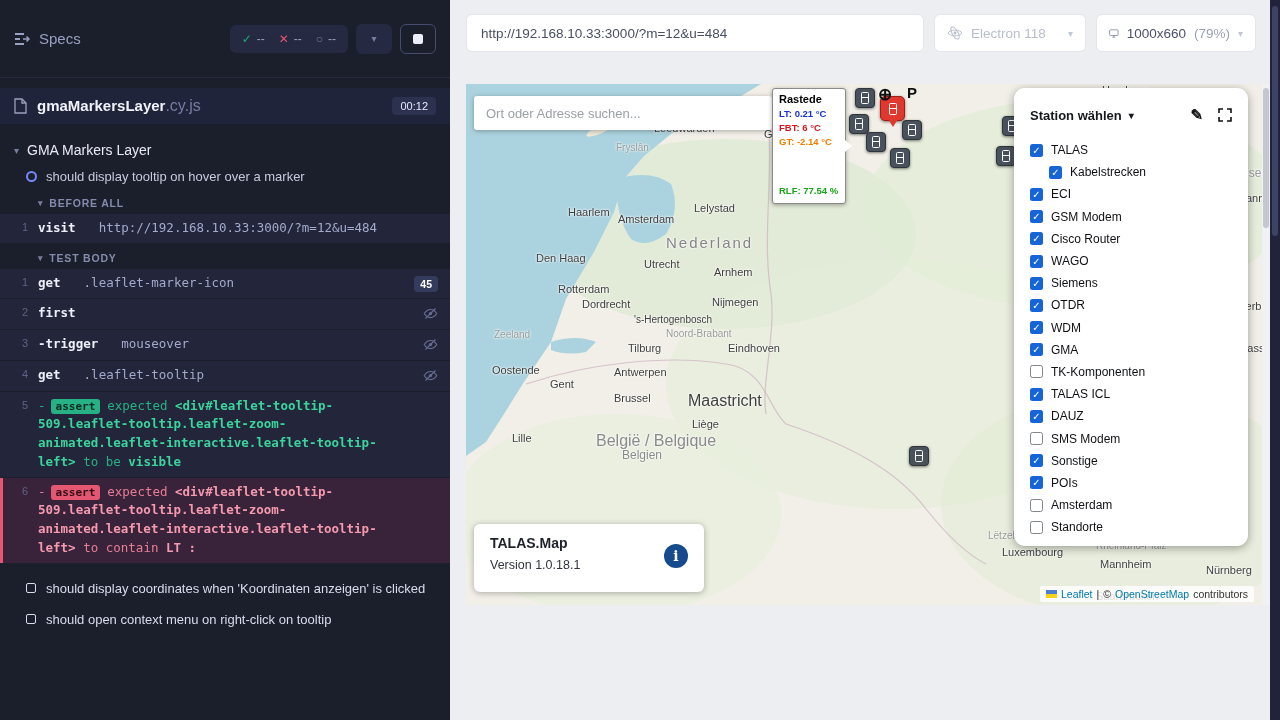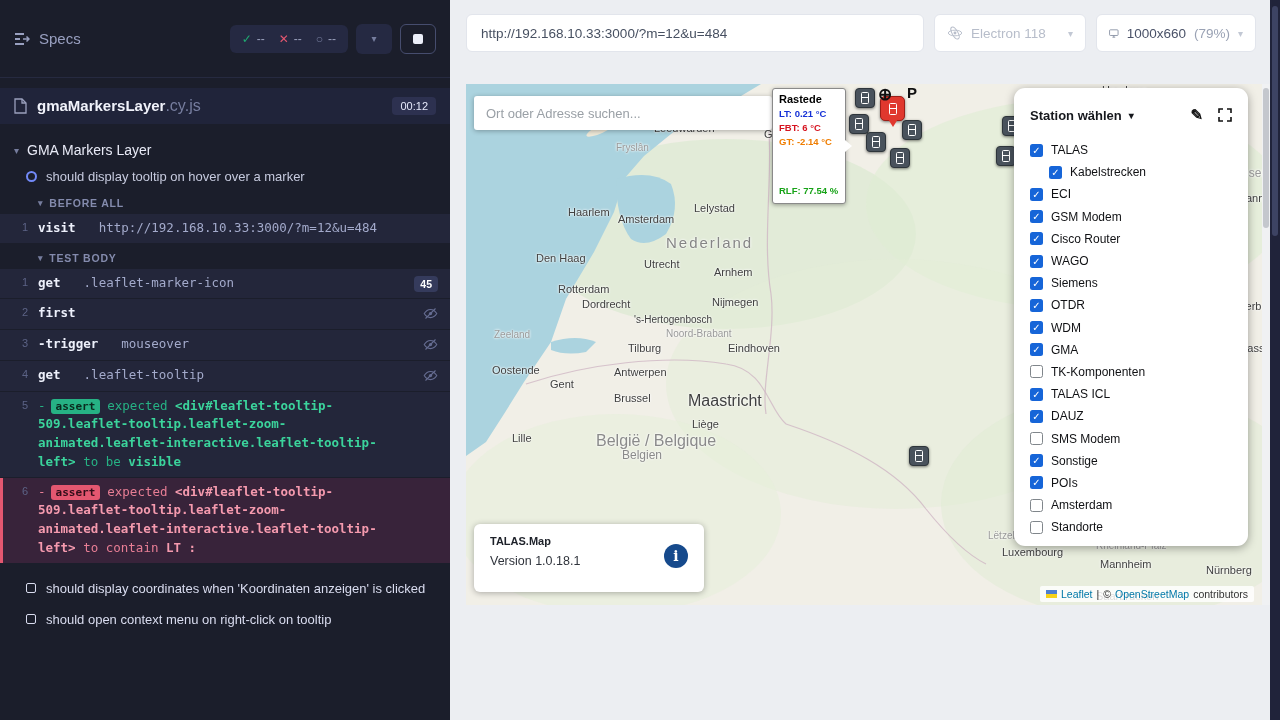--- a/index.html
+++ b/index.html
@@ -89,21 +89,21 @@
   .panel-icons { margin-left:auto; display:flex; gap:15px; align-items:center; }
   .pencil { font-size:15px; color:#111; cursor:pointer; }
   .station-list { margin-top:15px; }
   .station-row { display:flex; align-items:center; gap:8px; height:22.2px; font-size:12px; color:#101114; cursor:pointer; }
   .station-row.indent { padding-left:19px; }
   .cb { width:13px; height:13px; border-radius:2.5px; flex:none; display:flex; align-items:center; justify-content:center; font-size:10px; cursor:pointer; }
   .cb.on { background:#1665d8; color:#fff; }
   .cb.off { border:1.5px solid #80868b; background:#fff; }
 
   .version-card { position:absolute; left:8px; top:440px; width:230px; height:68px; background:#fff; border-radius:6px; box-shadow:0 1px 6px rgba(0,0,0,.3); padding:11px 16px; z-index:4; }
-  .vc-title { font-size:11px; font-weight:700; color:#1d2129; }
+  .vc-title { font-size:14px; font-weight:700; color:#1d2129; }
   .vc-sub { font-size:12.5px; color:#30343c; margin-top:7px; }
   .vc-info { position:absolute; right:16px; top:20px; width:24px; height:24px; border-radius:50%; background:#164a8c; color:#fff; display:flex; align-items:center; justify-content:center; font-size:14px; font-weight:700; font-family:"DejaVu Serif", serif; cursor:pointer; }
 
   .attribution { position:absolute; right:8px; bottom:3px; background:rgba(255,255,255,.82); padding:2px 6px; font-size:10.5px; color:#333; display:flex; gap:4px; align-items:center; border-radius:2px; z-index:5; white-space:nowrap; }
   .attr-link { color:#0078a8; cursor:pointer; }
 
   .app-scrollbar { position:absolute; left:812px; top:84px; width:8px; height:521px; background:#f0f1f3; }
   .app-scrollbar .thumb { position:absolute; left:1px; top:4px; width:6px; height:140px; background:#c4c7cd; border-radius:3px; }
   .page-scrollbar { position:absolute; right:0; top:0; width:10px; height:720px; background:#20233a; z-index:10; }
   .page-scrollbar .thumb { position:absolute; left:2px; top:6px; width:6px; height:230px; background:#3d4363; border-radius:3px; }

